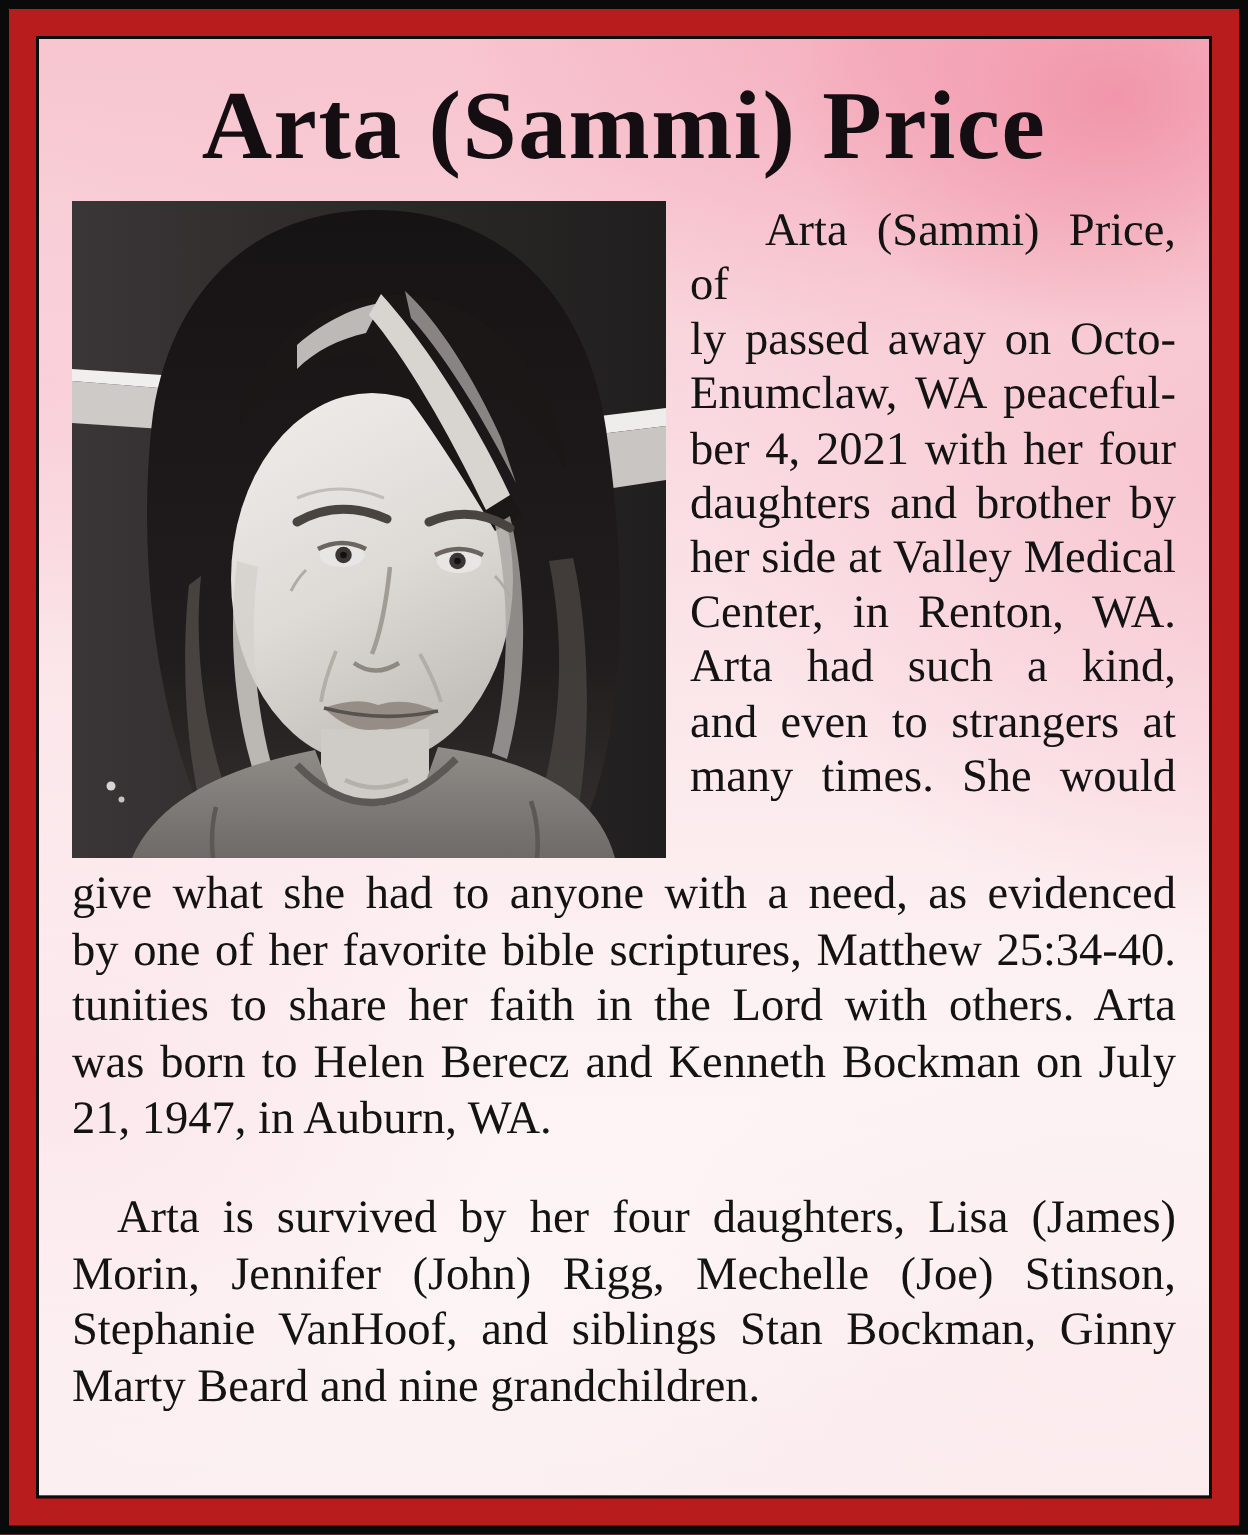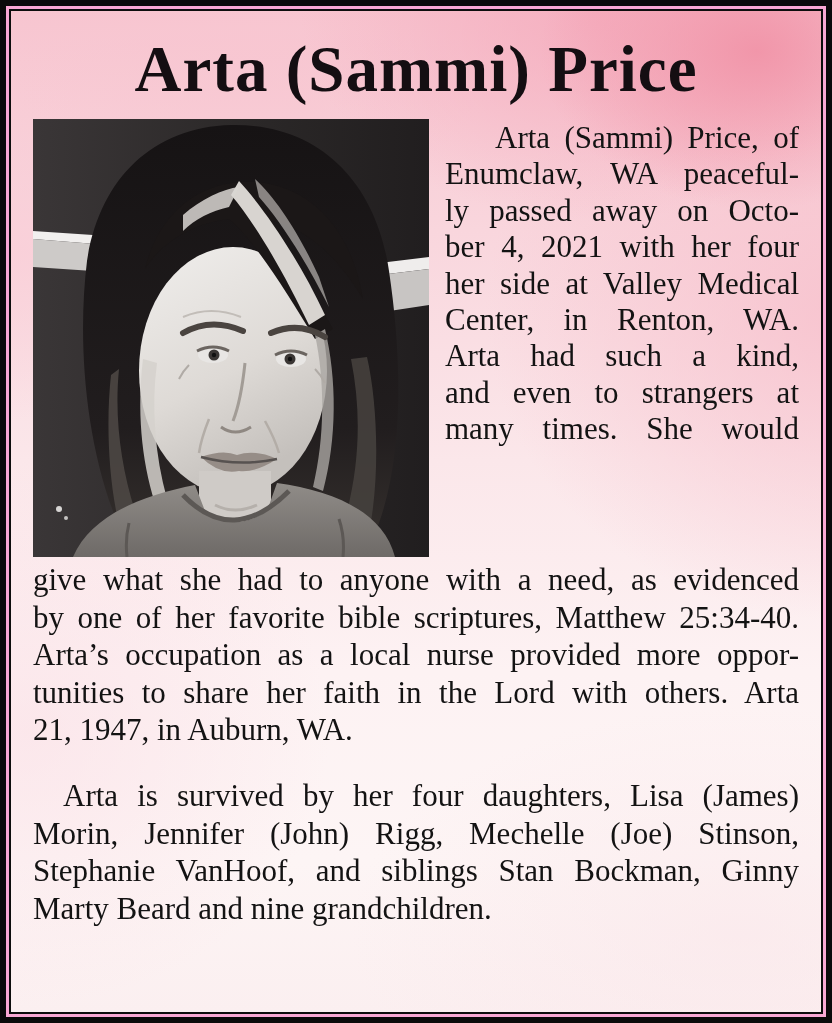--- a/index.html
+++ b/index.html
@@ -7,22 +7,22 @@
 
   .stage {
     width: 832px; height: 1023px;
     margin: 0 auto;
     font-family: "Liberation Serif", "DejaVu Serif", serif;
     background: #0a0a0a;
     padding: 6px;
   }
   .frame-white {
     width: 100%; height: 100%;
-    background: #f9a8d4;
-    padding: 3px;
+    background: #b91c1c;
+    padding: 18px;
   }
   .page {
     width: 100%; height: 100%;
     border: 2px solid #0d0d0d;
     overflow: hidden;
     position: relative;
     background:
       radial-gradient(ellipse 300px 220px at 92% 4%, rgba(241,148,168,0.95), rgba(241,148,168,0) 72%),
       radial-gradient(ellipse 420px 300px at 72% 0%, rgba(245,173,190,0.9), rgba(245,173,190,0) 70%),
       radial-gradient(ellipse 500px 430px at 103% 30%, rgba(247,192,204,0.85), rgba(247,192,204,0) 72%),
@@ -182,36 +182,37 @@
               <path d="M96,404 Q92,420 94,438" fill="none" stroke="#5c5855" stroke-width="3"></path>
               <path d="M306,400 Q312,418 310,438" fill="none" stroke="#5c5855" stroke-width="3"></path>
 
               <circle cx="26" cy="390" r="3" fill="#e9e7e5" opacity="0.9"></circle>
               <circle cx="33" cy="399" r="2" fill="#e9e7e5" opacity="0.8"></circle>
             </svg>
           </div>
 
           <div class="col-lines">
               <div class="line col-line indent">Arta (Sammi) Price, of</div>
+              <div class="line col-line">ly passed away on Octo-</div>
               <div class="line col-line">Enumclaw, WA peaceful-</div>
-              <div class="line col-line">ly passed away on Octo-</div>
               <div class="line col-line">ber 4, 2021 with her four</div>
+              <div class="line col-line">daughters and brother by</div>
               <div class="line col-line">her side at Valley Medical</div>
               <div class="line col-line">Center, in Renton, WA.</div>
               <div class="line col-line">Arta had such a kind,</div>
               <div class="line col-line">and even to strangers at</div>
               <div class="line col-line">many times. She would</div>
             </div>
         </div>
 
         <div class="full-block">
             <div class="line full-line">give what she had to anyone with a need, as evidenced</div>
             <div class="line full-line">by one of her favorite bible scriptures, Matthew 25:34-40.</div>
-            <div class="line full-line">Arta’s occupation as a local nurse provided more oppor-</div>
             <div class="line full-line">tunities to share her faith in the Lord with others. Arta</div>
+            <div class="line full-line">was born to Helen Berecz and Kenneth Bockman on July</div>
             <div class="line full-line last">21, 1947, in Auburn, WA.</div>
           </div>
 
         <div class="para2-block">
             <div class="line full-line indent2">Arta is survived by her four daughters, Lisa (James)</div>
             <div class="line full-line">Morin, Jennifer (John) Rigg, Mechelle (Joe) Stinson,</div>
             <div class="line full-line">Stephanie VanHoof, and siblings Stan Bockman, Ginny</div>
             <div class="line full-line last">Marty Beard and nine grandchildren.</div>
           </div>
 

